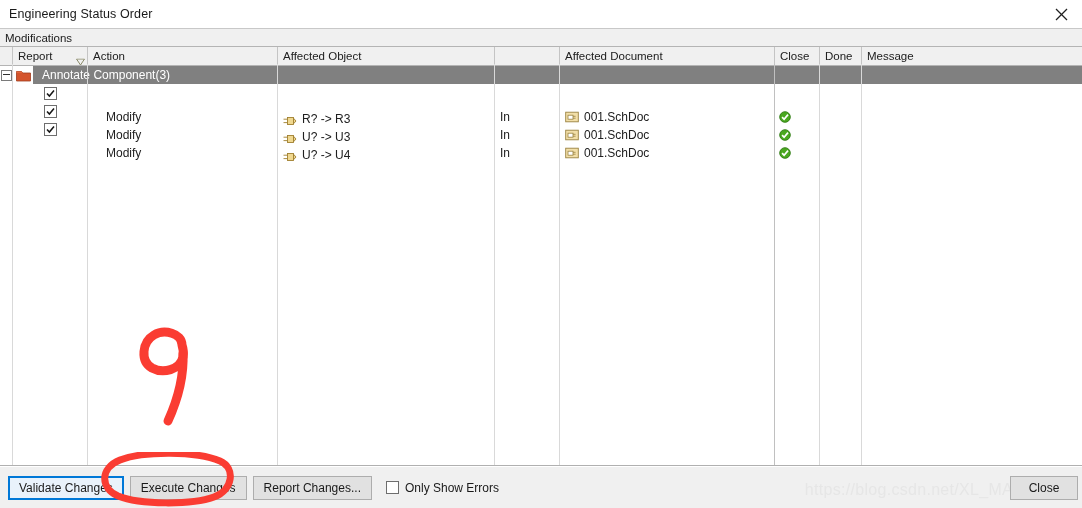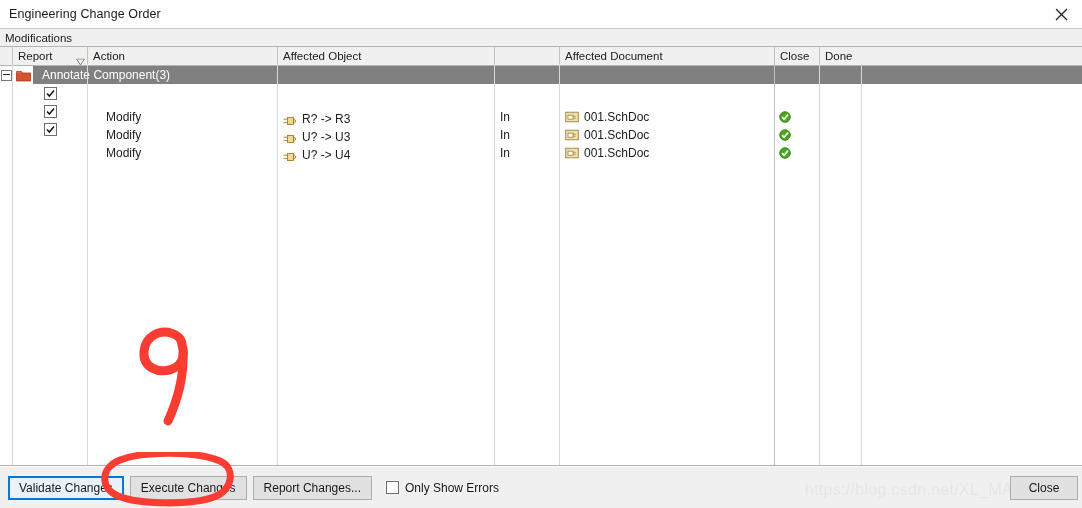--- a/index.html
+++ b/index.html
@@ -272,21 +272,21 @@
   }
   .annot-nine { left: 128px; top: 325px; }
   .annot-circle { left: 96px; top: 452px; }
 </style>
 </head>
 <body>
 
 <div class="window">
 
   <div class="titlebar">
-    <div class="title-text">Engineering Change Order</div>
+    <div class="title-text">Engineering Status Order</div>
     <div class="title-close">
       <svg width="13" height="13" viewBox="0 0 13 13">
         <line x1="1" y1="1" x2="12" y2="12" stroke="#202020" stroke-width="1.2"></line>
         <line x1="12" y1="1" x2="1" y2="12" stroke="#202020" stroke-width="1.2"></line>
       </svg>
     </div>
   </div>
 
   <div class="grid-wrap">
 
@@ -303,20 +303,21 @@
             <polygon points="0.5,0.5 8.5,0.5 4.5,6.5" fill="none" stroke="#8a8a6a" stroke-width="1"></polygon>
           </svg>
         </span>
       </div>
       <div class="cell c-action">Action</div>
       <div class="cell c-object">Affected Object</div>
       <div class="cell c-inout"></div>
       <div class="cell c-doc">Affected Document</div>
       <div class="cell c-check">Close</div>
       <div class="cell c-done">Done</div>
+      <div class="cell c-msg">Message</div>
     </div>
 
     <div class="rows">
 
       <div class="row group">
         <div class="expander">
           <span class="expbox"></span>
         </div>
         <div class="folder">
           <svg width="15" height="13" viewBox="0 0 15 13">

